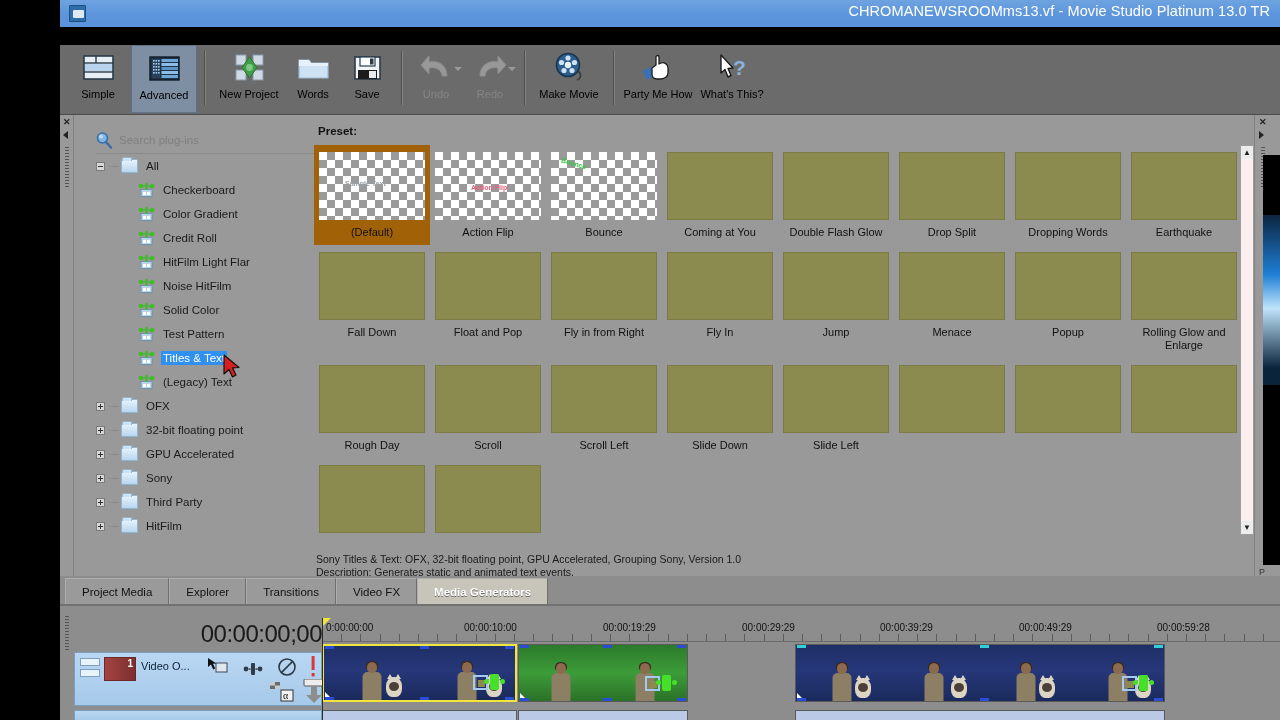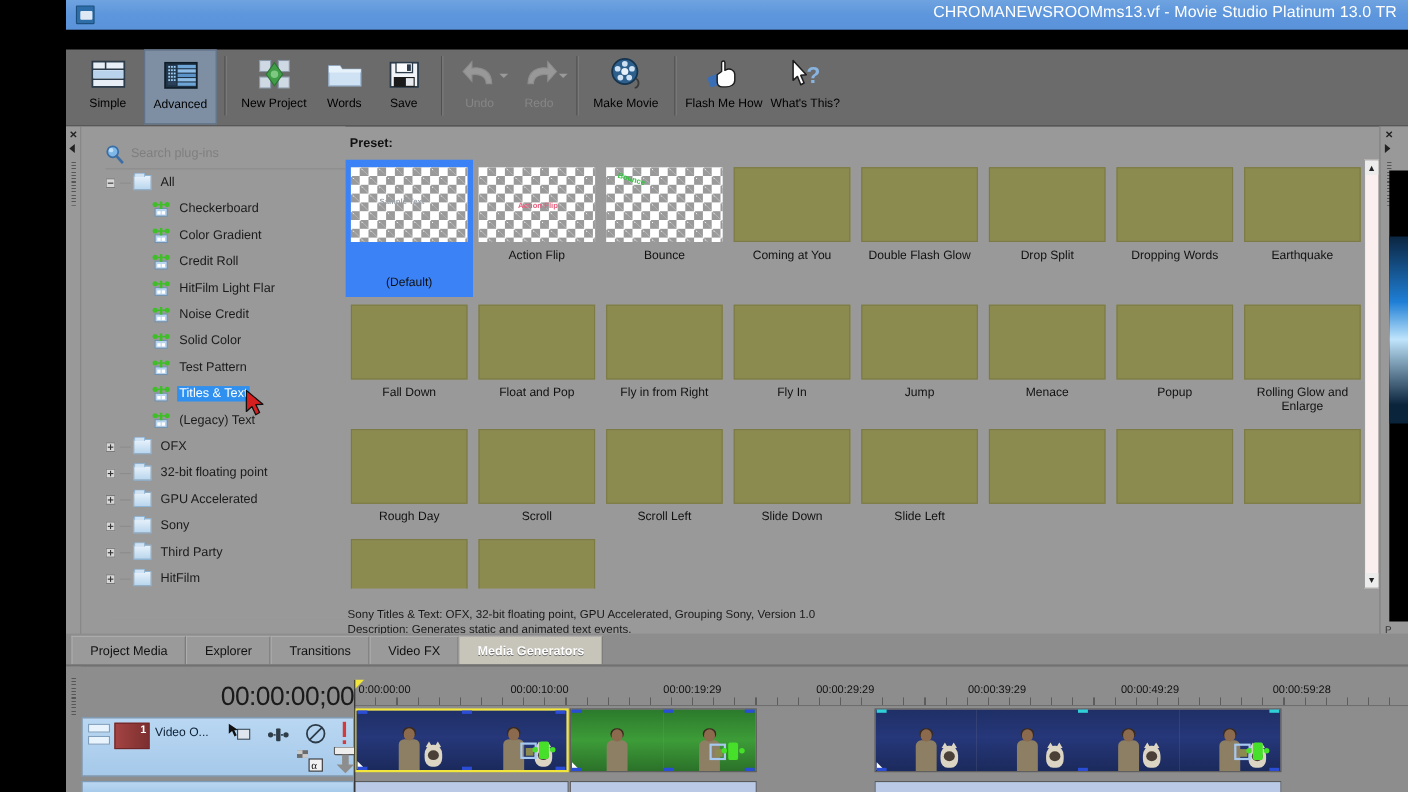--- a/index.html
+++ b/index.html
@@ -166,21 +166,21 @@
     position: absolute; left: 0; top: 30px; right: 0; height: 390px;
     background: #999999; overflow: hidden;
   }
   .presetgrid {
     display: flex; flex-wrap: wrap; align-content: flex-start;
   }
   .pcell {
     width: 116px; padding: 7px 3px 6px 3px;
     display: flex; flex-direction: column; align-items: center;
   }
-  .pcell.sel { background: #3b82f6; gap: 25px; }
+  .pcell.sel { background: #a16207; }
   .pthumb {
     width: 106px; height: 68px; background: #8b8a4f;
     border: 1px solid #7c7b45;
   }
   .pthumb.checker {
     background-color: #fff;
     background-image:
       linear-gradient(45deg, #9a9a9a 25%, transparent 25%, transparent 75%, #9a9a9a 75%),
       linear-gradient(45deg, #9a9a9a 25%, transparent 25%, transparent 75%, #9a9a9a 75%);
     background-size: 16px 16px;
@@ -490,21 +490,21 @@
       <path d="M25,20 C29,23 28,28 24,29" fill="none" stroke="#3a3a3a" stroke-width="1.6"></path>
     </svg></div>
         <div class="lbl">Make Movie</div>
       </div>
       <div class="tbsep"></div>
       <div class="tbtn wider">
         <div class="tbicon"><svg width="33" height="33" viewBox="0 0 33 33">
       <rect x="2" y="17" width="12" height="10" rx="2" fill="#3b6fb5" transform="rotate(-20 8 22)"></rect>
       <path d="M14,6 C14,4 17,4 17,6 L17,13 L19,12 C22,11 26,13 26,17 L26,22 C26,26 22,28 18,28 L15,28 C12,28 10,26 10,23 L10,17 L14,14 Z" fill="#ffffff" stroke="#1d1d1d" stroke-width="1.3" stroke-linejoin="round"></path>
     </svg></div>
-        <div class="lbl">Flash Me How</div>
+        <div class="lbl">Party Me How</div>
       </div>
       <div class="tbtn wider">
         <div class="tbicon"><svg width="33" height="33" viewBox="0 0 33 33">
       <path d="M5,4 L5,22 L9,18.5 L12,26 L15,24.5 L12,17.5 L17,17 Z" fill="#ffffff" stroke="#1d1d1d" stroke-width="1.4" stroke-linejoin="round"></path>
       <text x="17" y="24" font-size="21" font-weight="bold" font-family="Liberation Sans, sans-serif" fill="#8ab4e0">?</text>
     </svg></div>
         <div class="lbl">What's This?</div>
       </div>
     </div>
 
@@ -591,21 +591,21 @@
             <div class="ticon-plugin"><svg width="17" height="15" viewBox="0 0 17 15">
    <rect x="3" y="6.5" width="11" height="7" fill="#b7d3ee" stroke="#6d8fae" stroke-width="0.9"></rect>
    <rect x="5" y="9" width="3" height="3" fill="#ffffff"></rect>
    <rect x="9" y="9" width="3" height="3" fill="#ffffff"></rect>
    <rect x="7.4" y="0" width="2.2" height="7" fill="#3fbe27"></rect>
    <circle cx="3" cy="3" r="2.3" fill="#3fbe27"></circle>
    <circle cx="14" cy="3" r="2.3" fill="#3fbe27"></circle>
    <rect x="4.8" y="2.4" width="3" height="1.3" fill="#3fbe27"></rect>
    <rect x="9.2" y="2.4" width="3" height="1.3" fill="#3fbe27"></rect>
  </svg></div>
-            <span class="tlabel">Noise Credit</span>
+            <span class="tlabel">Noise HitFilm</span>
           </div>
           <div class="tnode" style="padding-left: 42px;">
             <div class="ticon-plugin"><svg width="17" height="15" viewBox="0 0 17 15">
    <rect x="3" y="6.5" width="11" height="7" fill="#b7d3ee" stroke="#6d8fae" stroke-width="0.9"></rect>
    <rect x="5" y="9" width="3" height="3" fill="#ffffff"></rect>
    <rect x="9" y="9" width="3" height="3" fill="#ffffff"></rect>
    <rect x="7.4" y="0" width="2.2" height="7" fill="#3fbe27"></rect>
    <circle cx="3" cy="3" r="2.3" fill="#3fbe27"></circle>
    <circle cx="14" cy="3" r="2.3" fill="#3fbe27"></circle>
    <rect x="4.8" y="2.4" width="3" height="1.3" fill="#3fbe27"></rect>

